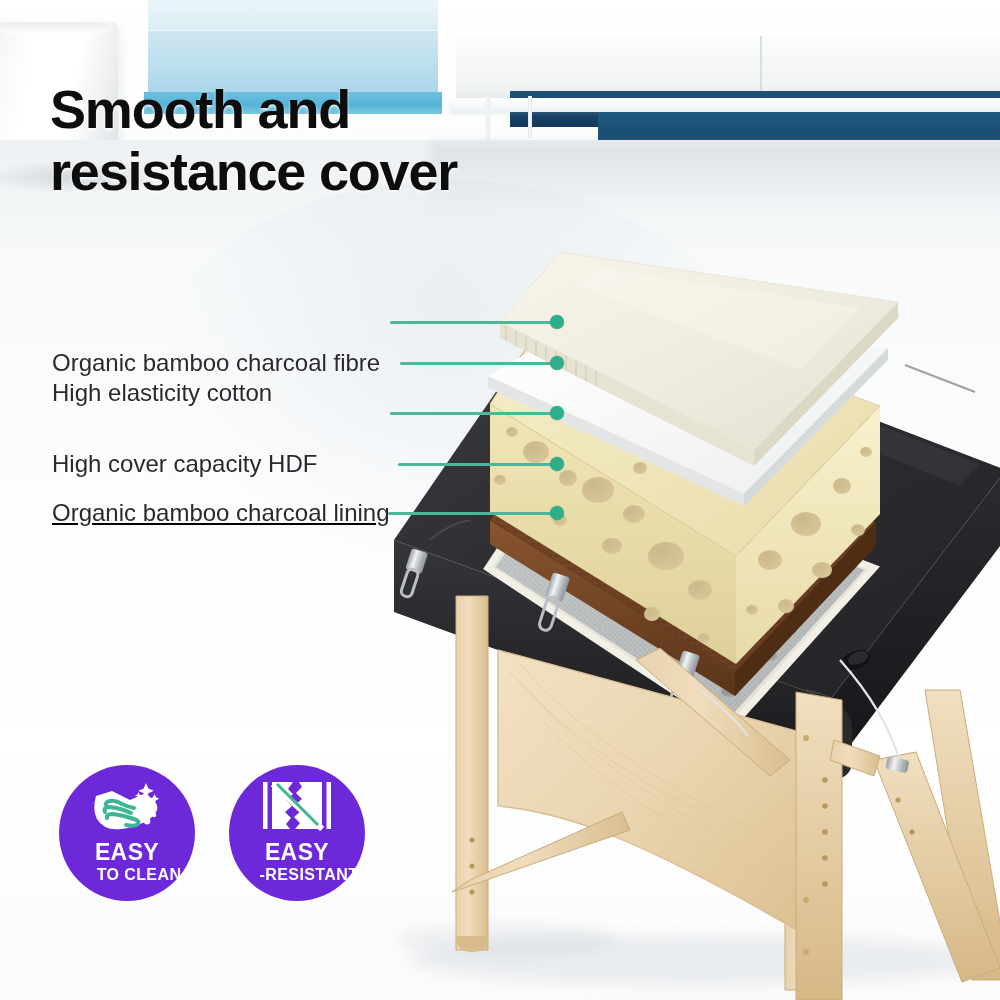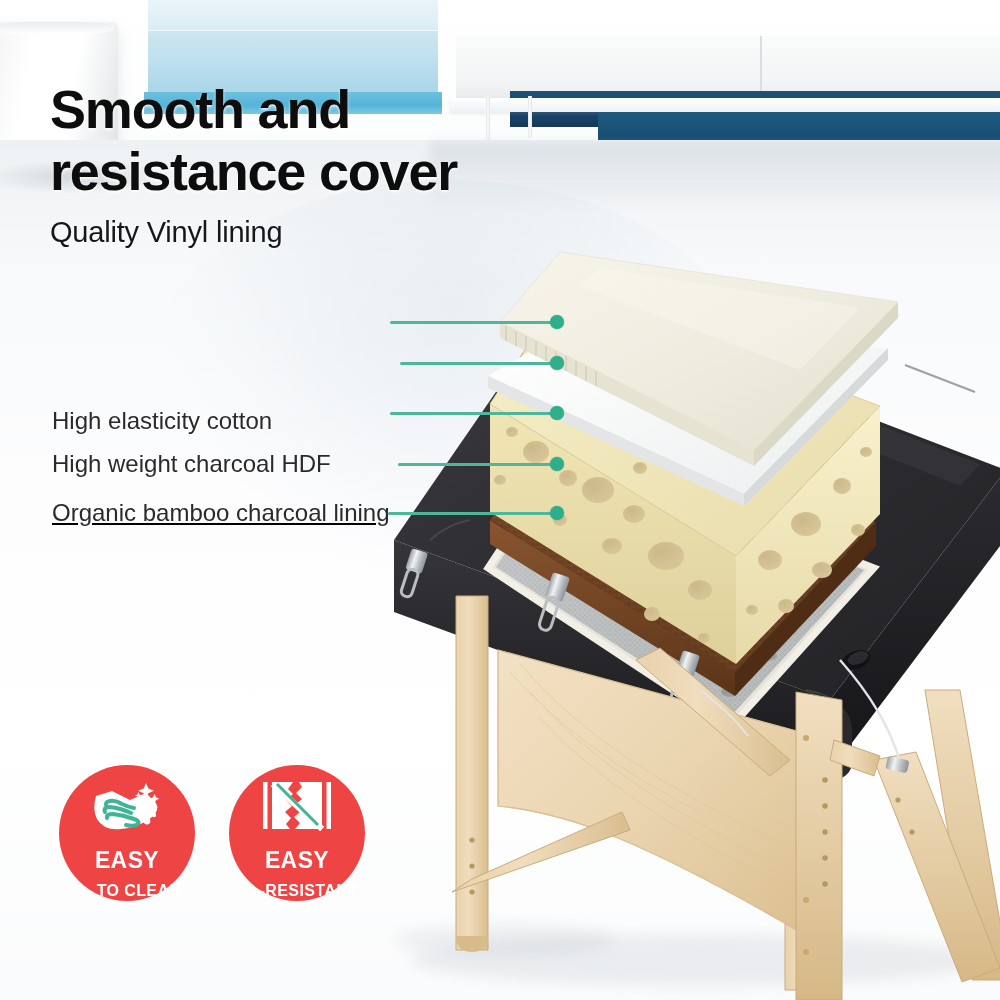--- a/index.html
+++ b/index.html
@@ -106,22 +106,22 @@
   .leader-dot {
     position:absolute; width:14px; height:14px; border-radius:50%;
     background:#2fae8c; box-shadow:0 0 0 .5px rgba(30,140,110,.35);
   }
 
   
   .product { position:absolute; left:0; top:0; width:1000px; height:1000px; }
 
   
   .badge { position:absolute; width:136px; height:136px; border-radius:50%;
-    background:#ef4444; display:flex; flex-direction:column;
-    align-items:center; justify-content:flex-start;gap:8px; }
+    background:#6d28d9; display:flex; flex-direction:column;
+    align-items:center; justify-content:flex-start; }
   .badge .b-icon { margin-top:16px; }
   .badge .b-t1 { color:#fff; font-weight:bold; font-size:23px; letter-spacing:.4px; line-height:24px; margin-top:5px; }
   .badge .b-t2 { color:#fff; font-weight:bold; font-size:16px; letter-spacing:.4px; line-height:18px; margin-top:2px;margin-left:24px; }
   .badge-1 { left:59px; top:765px; }
   .badge-2 { left:229px; top:765px; }
 </style>
 </head>
 <body>
 
 <div class="stage">
@@ -470,38 +470,40 @@
       <path d="M700 690 Q730 712 748 736" fill="none" stroke="#e2e5e7" stroke-width="2"></path>
 
       <rect x="888" y="756" width="22" height="13" rx="3" transform="rotate(12 888 756)" fill="url(#gMetal)"></rect>
     </g>
   </svg>
 
   <div class="headline">
     <span>Smooth and</span>
     <span>resistance cover</span>
   </div>
-  <div class="subhead">Quality Vinyl lining</div>
 
   <div class="labels">
 
     <div class="leader" style="left:390px; top:321px; width:167px;"></div>
     <div class="leader-dot" style="left:550px; top:315px;"></div>
 
+    <div class="label-row" style="top:346px;">
+      <span class="txt">Organic bamboo charcoal fibre</span>
+    </div>
     <div class="leader" style="left:400px; top:362px; width:157px;"></div>
     <div class="leader-dot" style="left:550px; top:356px;"></div>
 
-    <div class="label-row" style="top:404px;text-align:center;">
+    <div class="label-row" style="top:376px;text-align:center;">
       <span class="txt">High elasticity cotton</span>
     </div>
     <div class="leader" style="left:390px; top:412px; width:167px;"></div>
     <div class="leader-dot" style="left:550px; top:406px;"></div>
 
     <div class="label-row" style="top:447px;">
-      <span class="txt">High weight charcoal HDF</span>
+      <span class="txt">High cover capacity HDF</span>
     </div>
     <div class="leader" style="left:398px; top:463px; width:159px;"></div>
     <div class="leader-dot" style="left:550px; top:457px;"></div>
 
     <div class="label-row" style="top:496px;text-decoration:underline;">
       <span class="txt">Organic bamboo charcoal lining</span>
     </div>
     <div class="leader" style="left:388px; top:512px; width:169px;"></div>
     <div class="leader-dot" style="left:550px; top:506px;"></div>
   </div>

